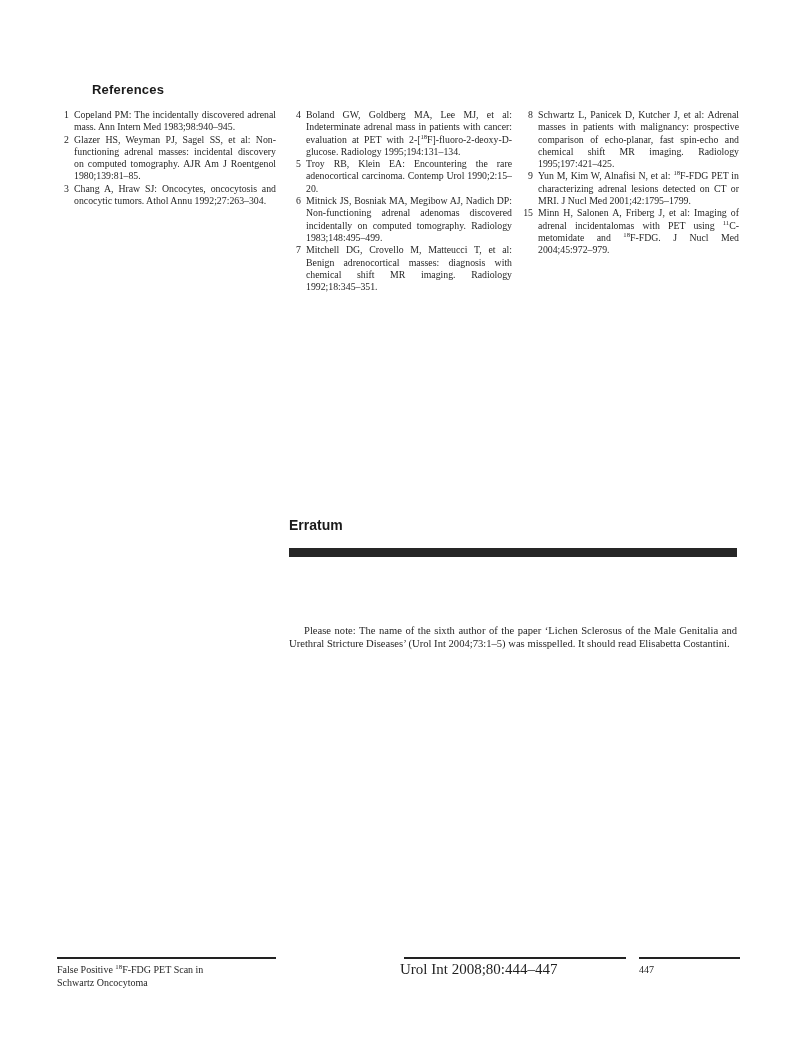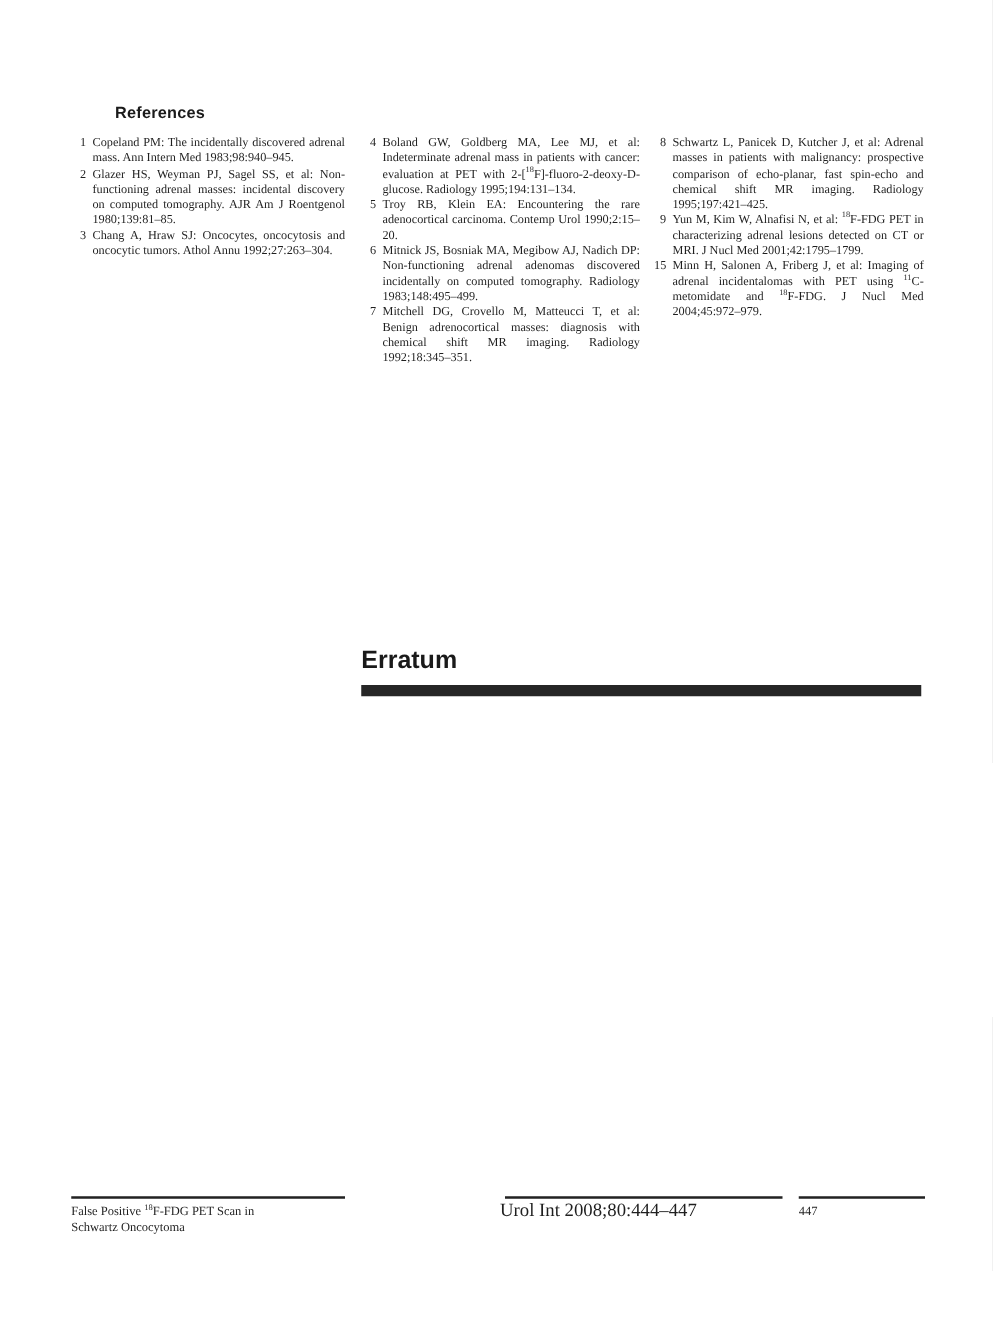--- a/index.html
+++ b/index.html
@@ -26,21 +26,21 @@
   .ref-col-2{left:289px;width:223px;}
   .ref-col-3{left:521px;width:218px;}
   .ref-item{display:flex;align-items:flex-start;}
   .ref-num{flex:0 0 12px;text-align:right;padding-right:0;}
   .ref-text{flex:1;margin-left:5px;text-align:justify;hyphens:auto;}
   sup{font-size:0.68em;line-height:0;vertical-align:super;}
   
   .erratum-title{
     position:absolute;left:289px;top:517px;
     font-family:"Liberation Sans", sans-serif;
-    font-weight:bold;font-size:20px;color:#1a1a1a;
+    font-weight:bold;font-size:14px;color:#1a1a1a;
   }
   .erratum-bar{
     position:absolute;left:289px;top:548px;
     width:448px;height:9px;background:#262626;
   }
   .erratum-note{
     position:absolute;left:289px;top:624px;width:448px;
     font-size:10.6px;line-height:13.3px;text-align:justify;
     text-indent:15px;color:#1f1f1f;
   }
@@ -115,20 +115,21 @@
       <div class="ref-item">
         <div class="ref-num">15</div>
         <div class="ref-text">Minn H, Salonen A, Friberg J, et al: Imaging of adrenal incidentalomas with PET using <sup>11</sup>C-metomidate and <sup>18</sup>F-FDG. J Nucl Med 2004;45:972–979.</div>
       </div>
     </div>
 
   <div class="erratum-title">Erratum</div>
 
   <div class="erratum-bar"></div>
 
+  <div class="erratum-note">Please note: The name of the sixth author of the paper ‘Lichen Sclerosus of the Male Genitalia and Urethral Stricture Diseases’ (Urol Int 2004;73:1–5) was misspelled. It should read Elisabetta Costantini.</div>
 
   <div class="rule rule-left"></div>
   <div class="rule rule-center"></div>
   <div class="rule rule-right"></div>
 
   <div class="footer-left">
     <div>False Positive <sup>18</sup>F-FDG PET Scan in</div>
     <div>Schwartz Oncocytoma</div>
   </div>
 

